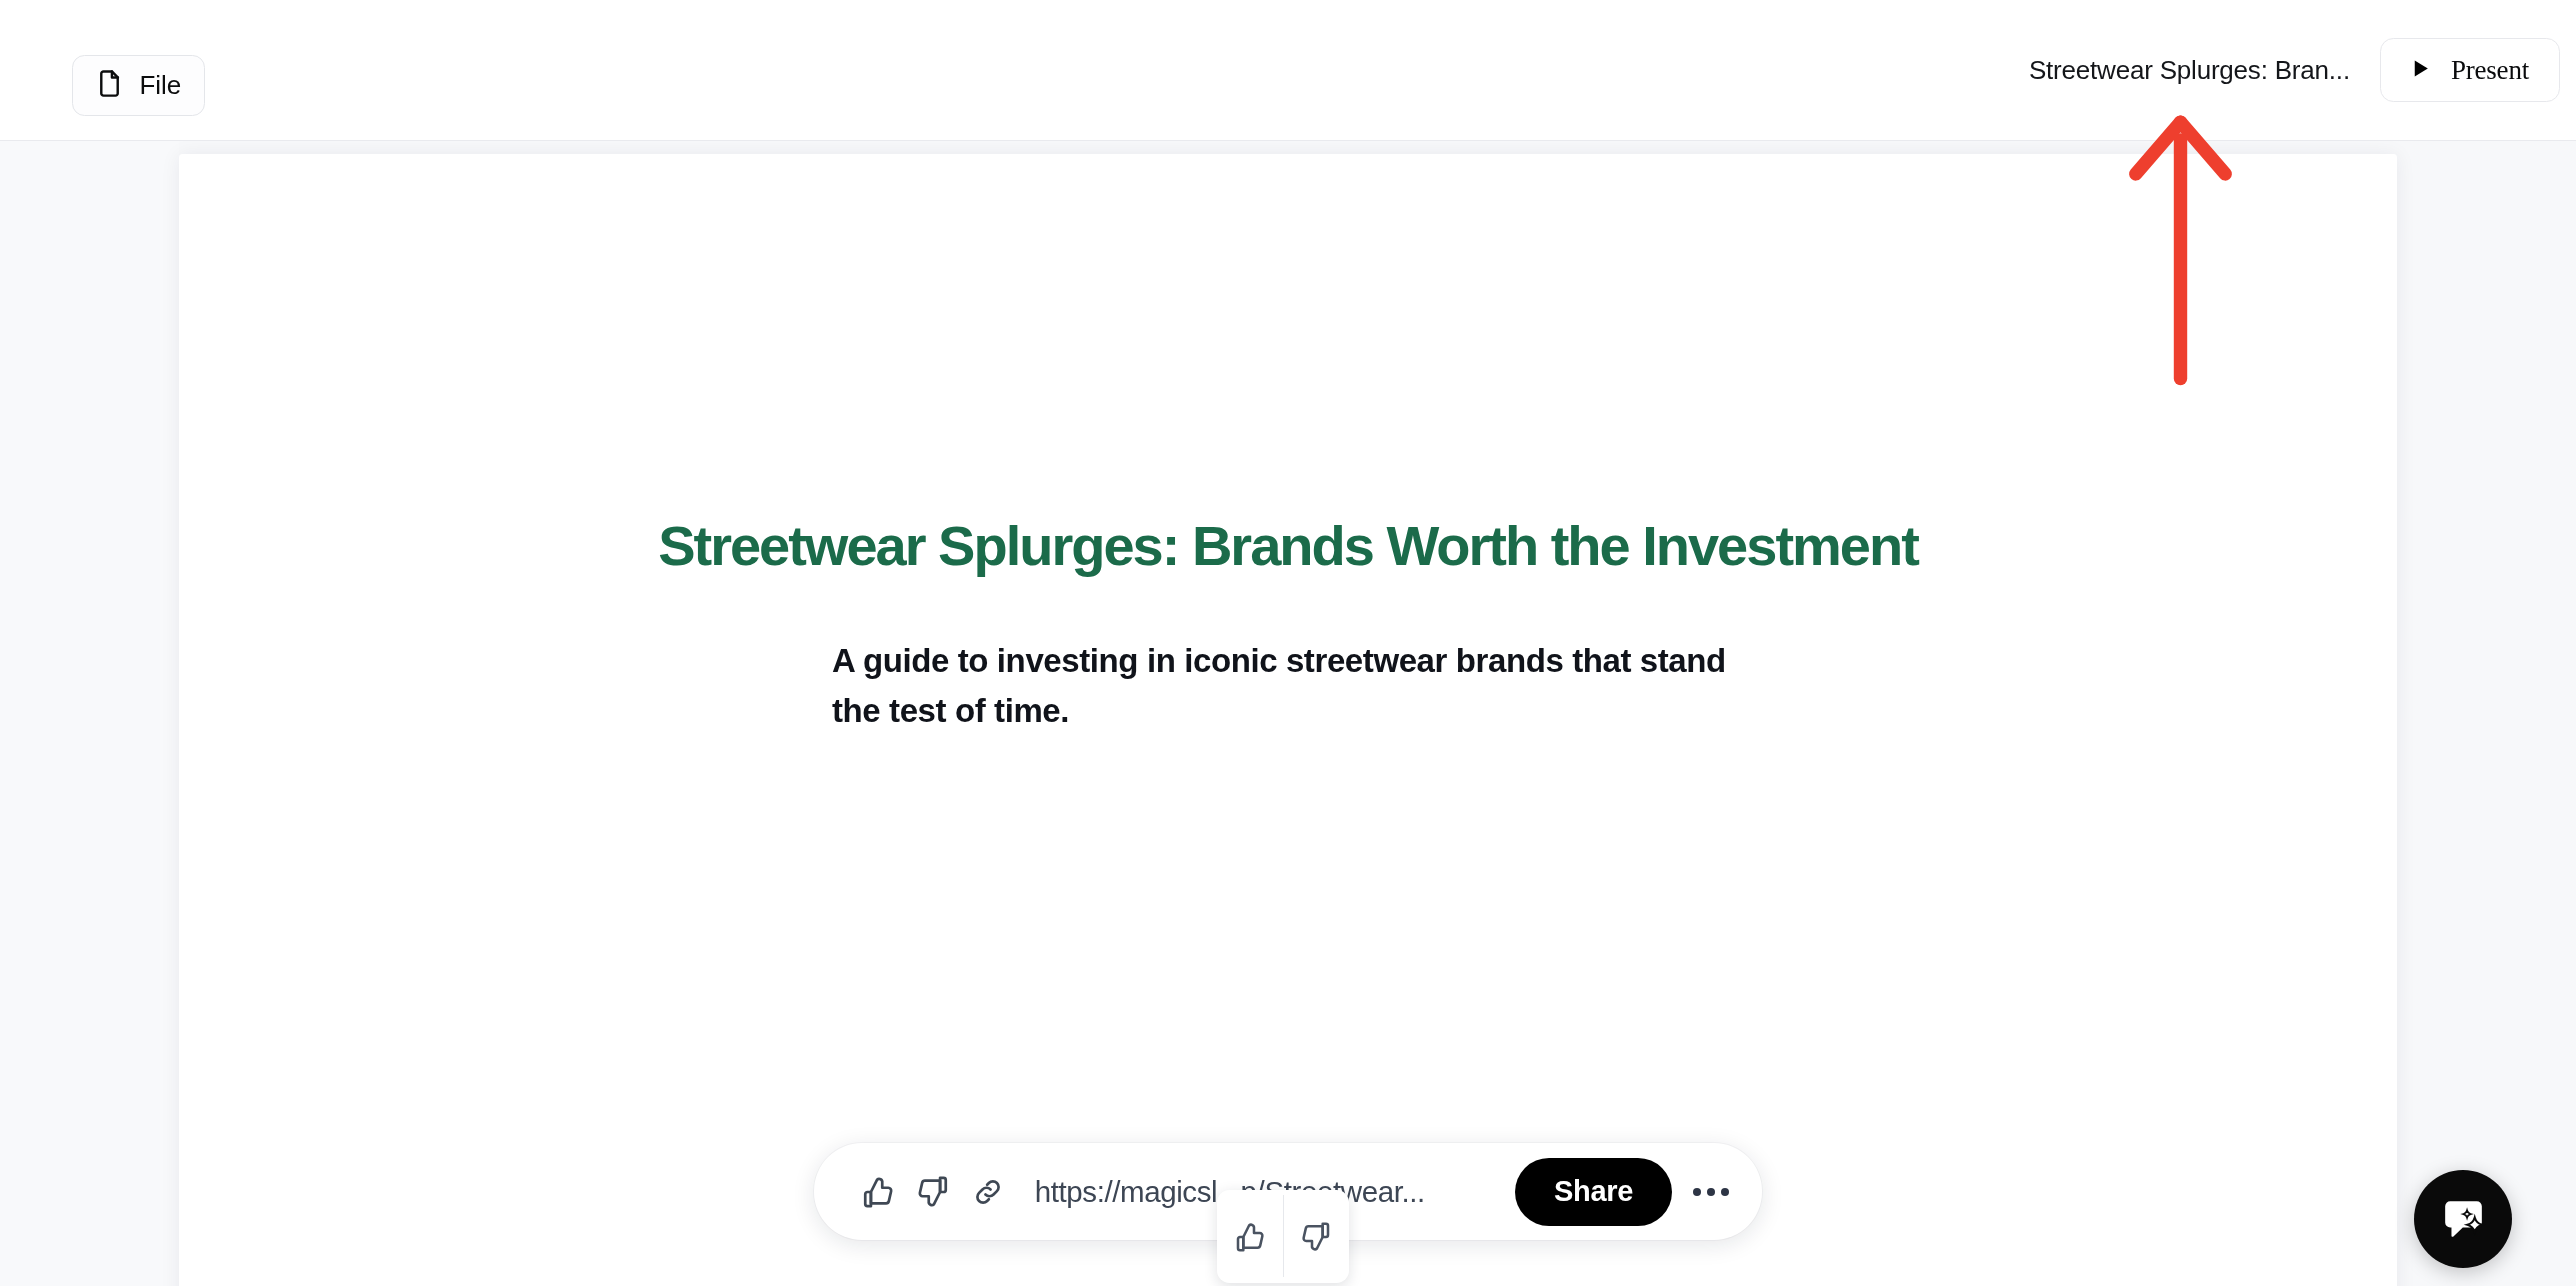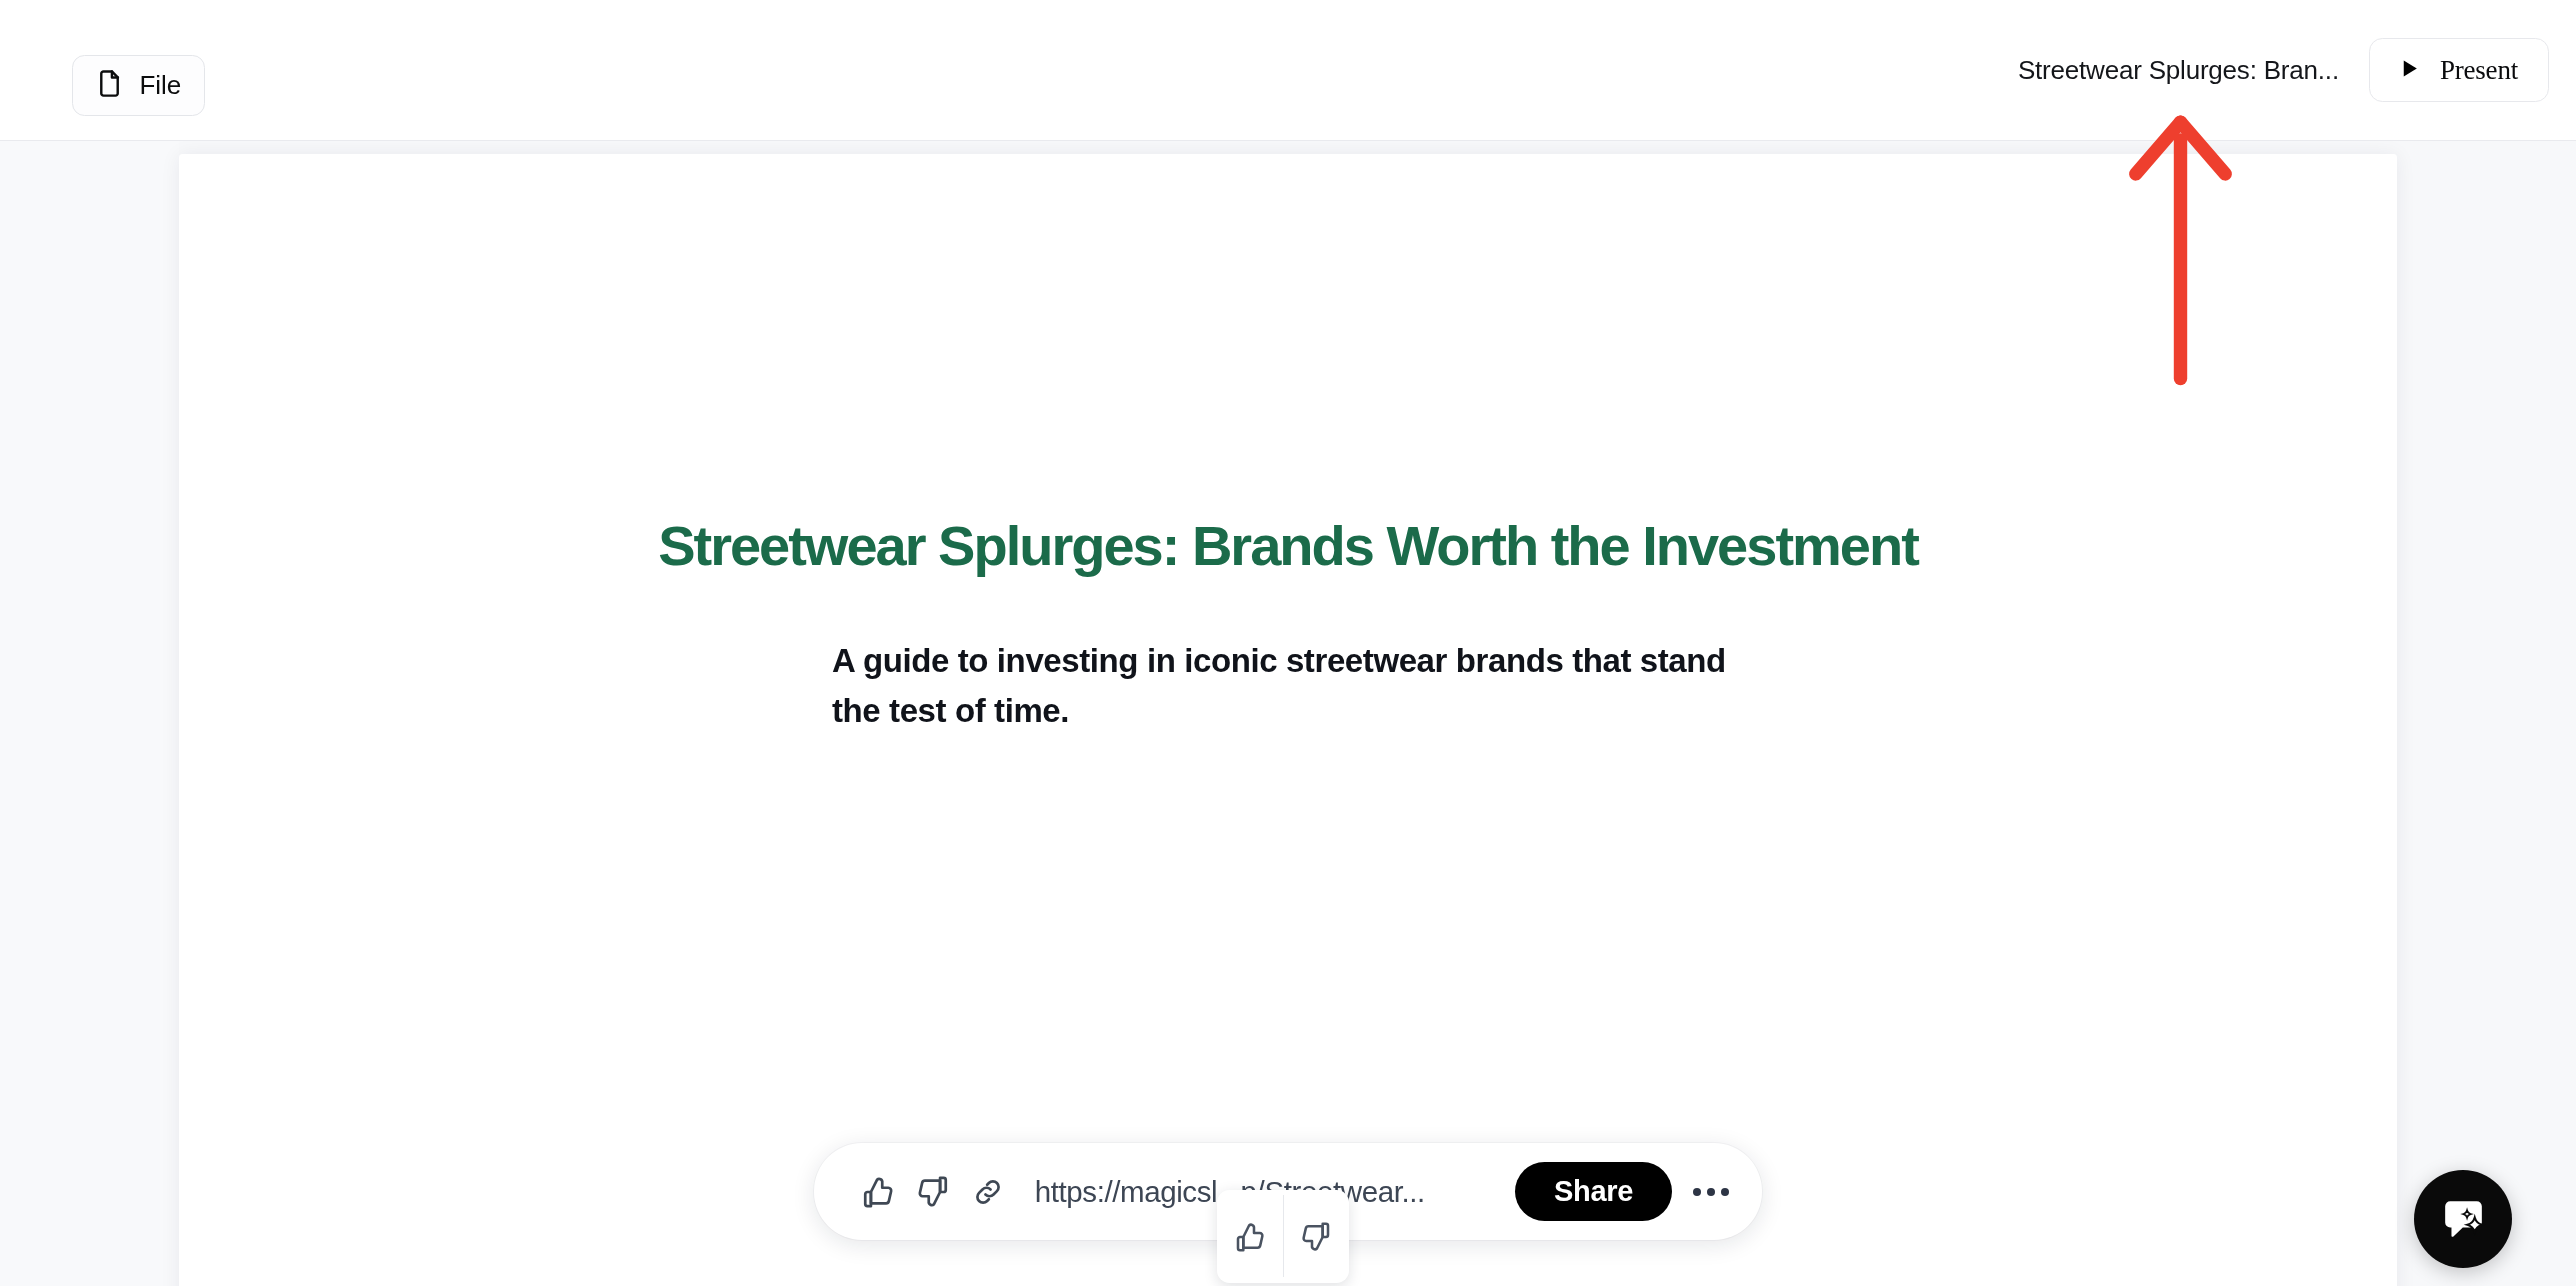--- a/index.html
+++ b/index.html
@@ -54,21 +54,21 @@
   }
   .file-btn .lbl {
     font-size: 26px;
     color: #0c0d0e;
     letter-spacing: -0.1px;
     line-height: 1;
   }
 
   .header-right {
     position: absolute;
-    right: 27px;
+    right: 16px;
     top: 0;
     height: 140px;
     display: flex;
     align-items: center;
     gap: 0;
   }
 
   .doc-title {
     font-size: 26px;
     color: #14161a;
@@ -224,21 +224,21 @@
     color: #3d4654;
     letter-spacing: -0.4px;
     white-space: nowrap;
     overflow: hidden;
     text-overflow: ellipsis;
     cursor: text;
   }
 
   .share-btn {
     flex: 0 0 auto;
-    height: 59px;
+    height: 68px;
     padding: 0 39px;
     background: #000000;
     border: none;
     border-radius: 34px;
     color: #ffffff;
     font-size: 29px;
     font-weight: bold;
     letter-spacing: -0.3px;
     cursor: pointer;
     display: flex;

